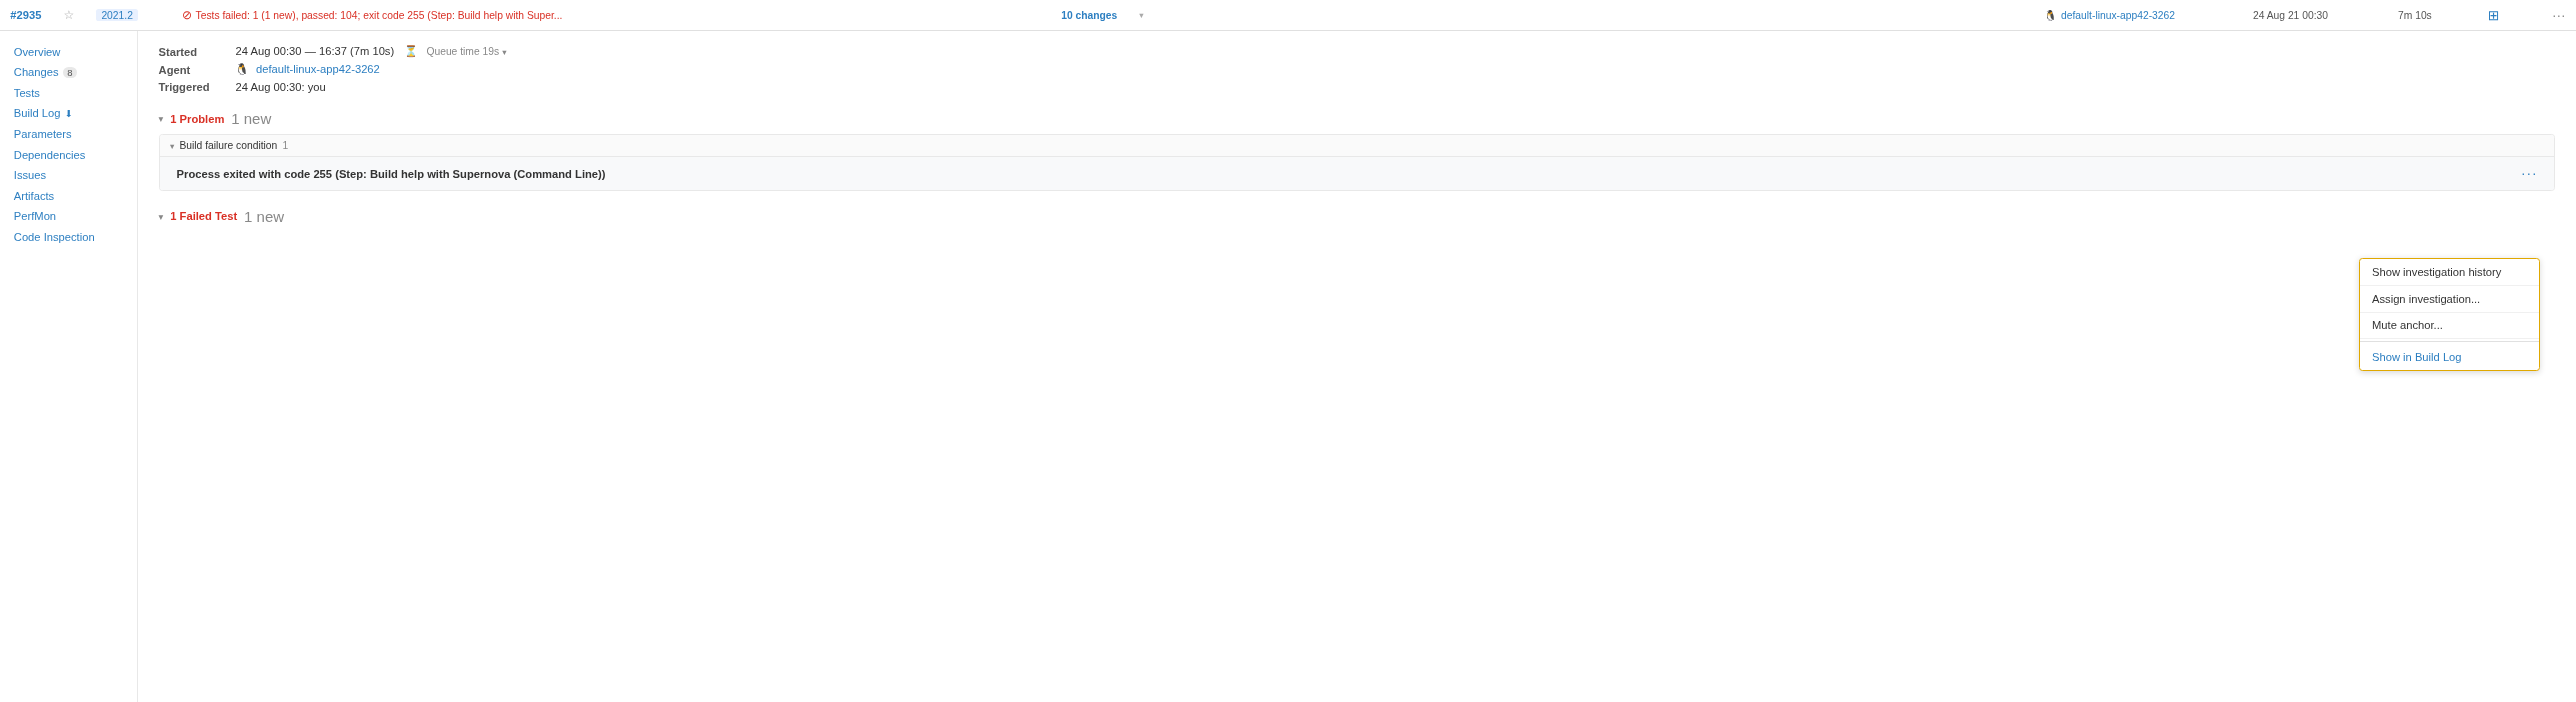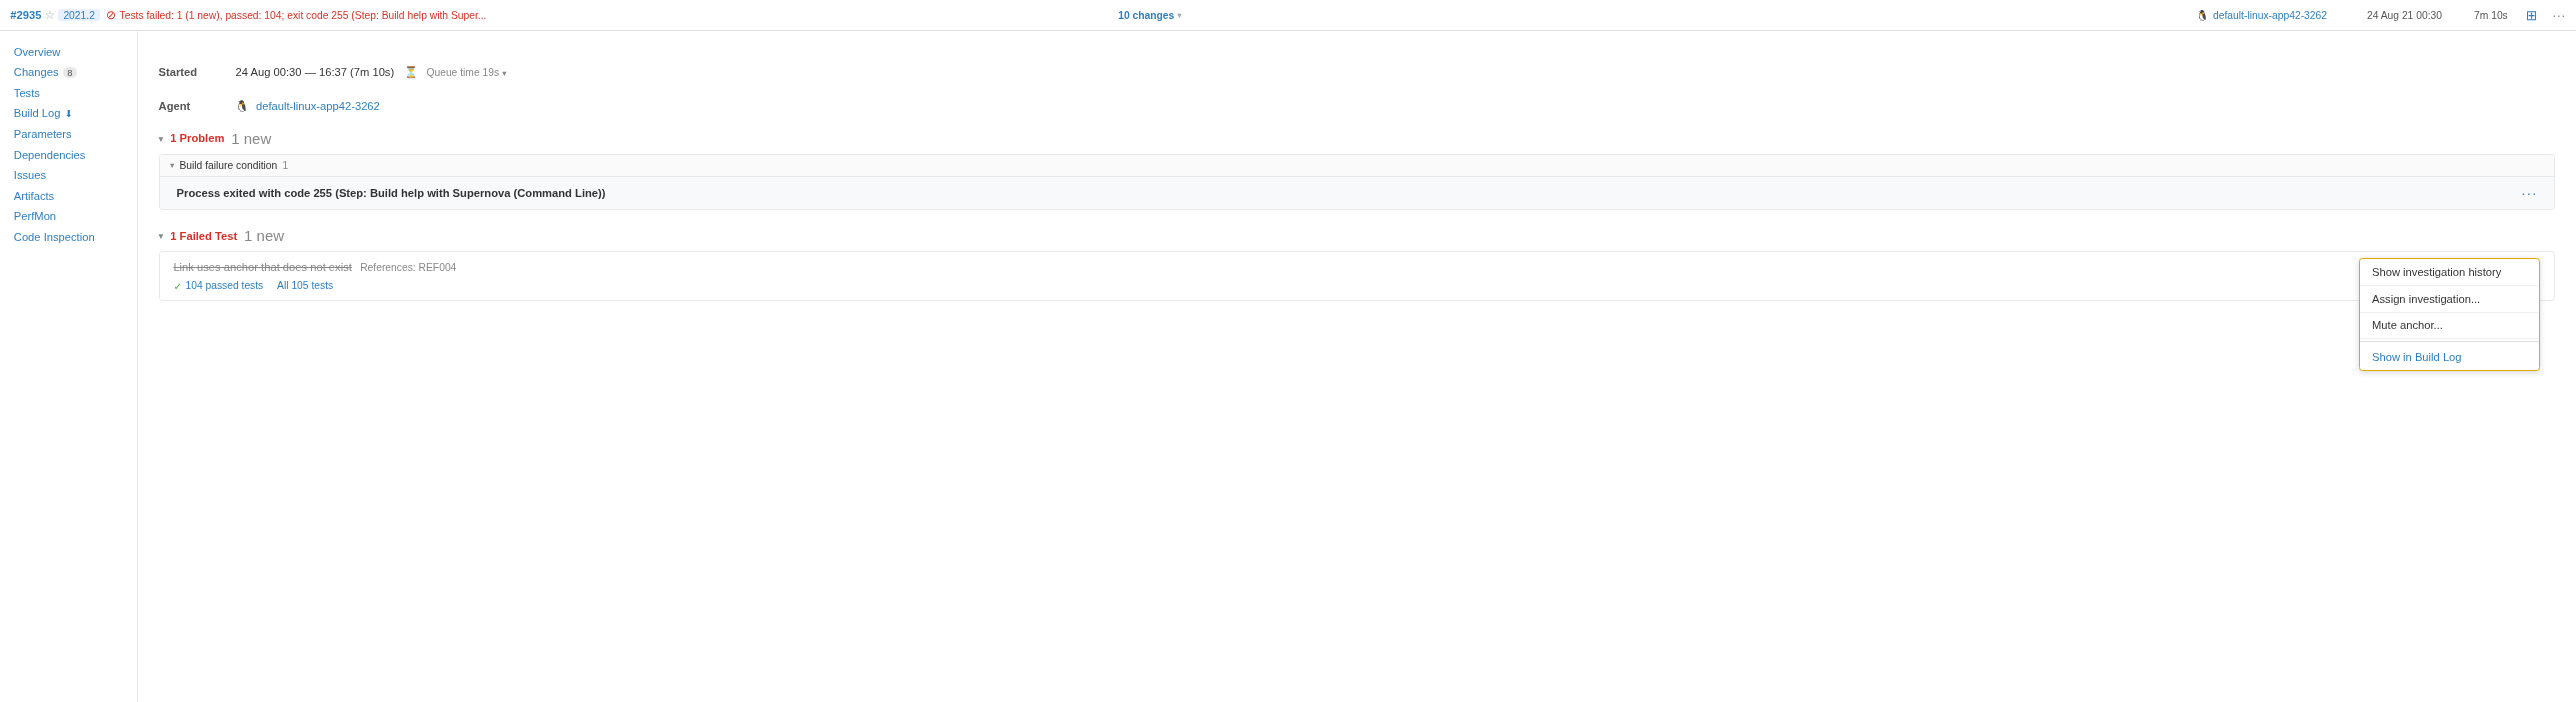--- a/index.html
+++ b/index.html
@@ -6,21 +6,21 @@
     body { font-family: -apple-system, BlinkMacSystemFont, 'Segoe UI', Arial, sans-serif; font-size: 11.2px; color: #333; background: #fff; overflow-x: hidden; }
 
     
     .top-bar {
       display: flex;
       align-items: center;
       height: 31px;
       background: #fff;
       border-bottom: 0.9px solid #e0e0e0;
       padding: 0 10.3px;
-      gap: 3px;
+      gap: 22px;
     }
     .top-bar-build-id { font-weight: 600; color: #2d7fc1; font-size: 11.2px; }
     .top-bar-star { color: #aaa; font-size: 12px; cursor: pointer; }
     .top-bar-version { background: #e8f0fe; color: #2d7fc1; border-radius: 2.6px; padding: 0.9px 5.2px; font-size: 10.3px; }
     .top-bar-status { display: flex; align-items: center; gap: 3.4px; color: #d93025; font-size: 10.3px; flex: 1; }
     .top-bar-status .error-icon { color: #d93025; font-size: 12px; }
     .top-bar-changes { color: #2d7fc1; font-weight: 600; font-size: 10.3px; cursor: pointer; }
     .top-bar-changes-arrow { color: #aaa; font-size: 8.6px; }
     .top-bar-agent { display: flex; align-items: center; gap: 3.4px; color: #555; font-size: 10.3px; }
     .top-bar-agent-icon { color: #888; }
@@ -50,21 +50,21 @@
       gap: 4.3px;
     }
     .sidebar-item .badge { background: #e8e8e8; border-radius: 6.9px; padding: 0 4.3px; font-size: 9.5px; color: #555; }
     .sidebar-item .download-icon { color: #2d7fc1; font-size: 9.5px; }
 
     
     .main { flex: 1; overflow-y: auto; padding: 13.8px 20.6px; position: relative; }
 
     
     .info-table { margin-bottom: 17px; }
-    .info-row { display: flex; align-items: center; margin-bottom: 5.2px; margin-top: 21px; }
+    .info-row { display: flex; align-items: flex-end; margin-bottom: 5.2px; }
     .info-label { width: 77px; color: #555; font-weight: 600; font-size: 11.2px; flex-shrink: 0; }
     .info-value { color: #333; font-size: 11.2px; }
     .info-link { color: #2d7fc1; text-decoration: none; }
     .info-value .queue-time { color: #888; font-size: 10.3px; margin-left: 5.2px; }
     .queue-dropdown { color: #888; font-size: 8.6px; cursor: pointer; }
 
     
     .section { margin-bottom: 17px; }
     .section-header {
       display: flex;
@@ -232,20 +232,24 @@
           <span class="queue-dropdown">▾</span>
         </span>
       </div>
       <div class="info-row">
         <span class="info-label">Agent</span>
         <span class="info-value">
           <span style="color:#888;margin-right:3.4px;">🐧</span>
           <a class="info-link" href="#">default-linux-app42-3262</a>
         </span>
       </div>
+      <div class="info-row">
+        <span class="info-label">Triggered</span>
+        <span class="info-value">24 Aug 00:30: you</span>
+      </div>
     </div>
 
     <div class="section">
       <div class="section-header">
         <span class="section-toggle">▾</span>
         <span class="section-title-problem">1 Problem</span>
         <span class="section-count-new">1 new</span>
       </div>
       <div class="subsection">
         <div class="subsection-header">
@@ -259,33 +263,20 @@
         </div>
       </div>
     </div>
 
     <div class="failed-test-section">
       <div class="section-header">
         <span class="section-toggle">▾</span>
         <span class="section-title-failed">1 Failed Test</span>
         <span class="section-count-new">1 new</span>
       </div>
-      <div class="test-row">
-        <div>
-          <span class="test-name">Link uses anchor that does not exist</span>
-          <span class="test-refs">References: REF004</span>
-        </div>
-        <div class="test-counts">
-          <span class="passed-count">
-            <span class="passed-icon">✓</span>
-            <span>104 passed tests</span>
-          </span>
-          <span class="all-tests">All 105 tests</span>
-        </div>
-      </div>
     </div>
 
     <div class="context-menu">
       <div class="context-menu-item">Show investigation history</div>
       <div class="context-menu-item">Assign investigation...</div>
       <div class="context-menu-item">Mute anchor...</div>
       <div class="context-menu-divider"></div>
       <div class="context-menu-log">Show in Build Log</div>
     </div>
 

